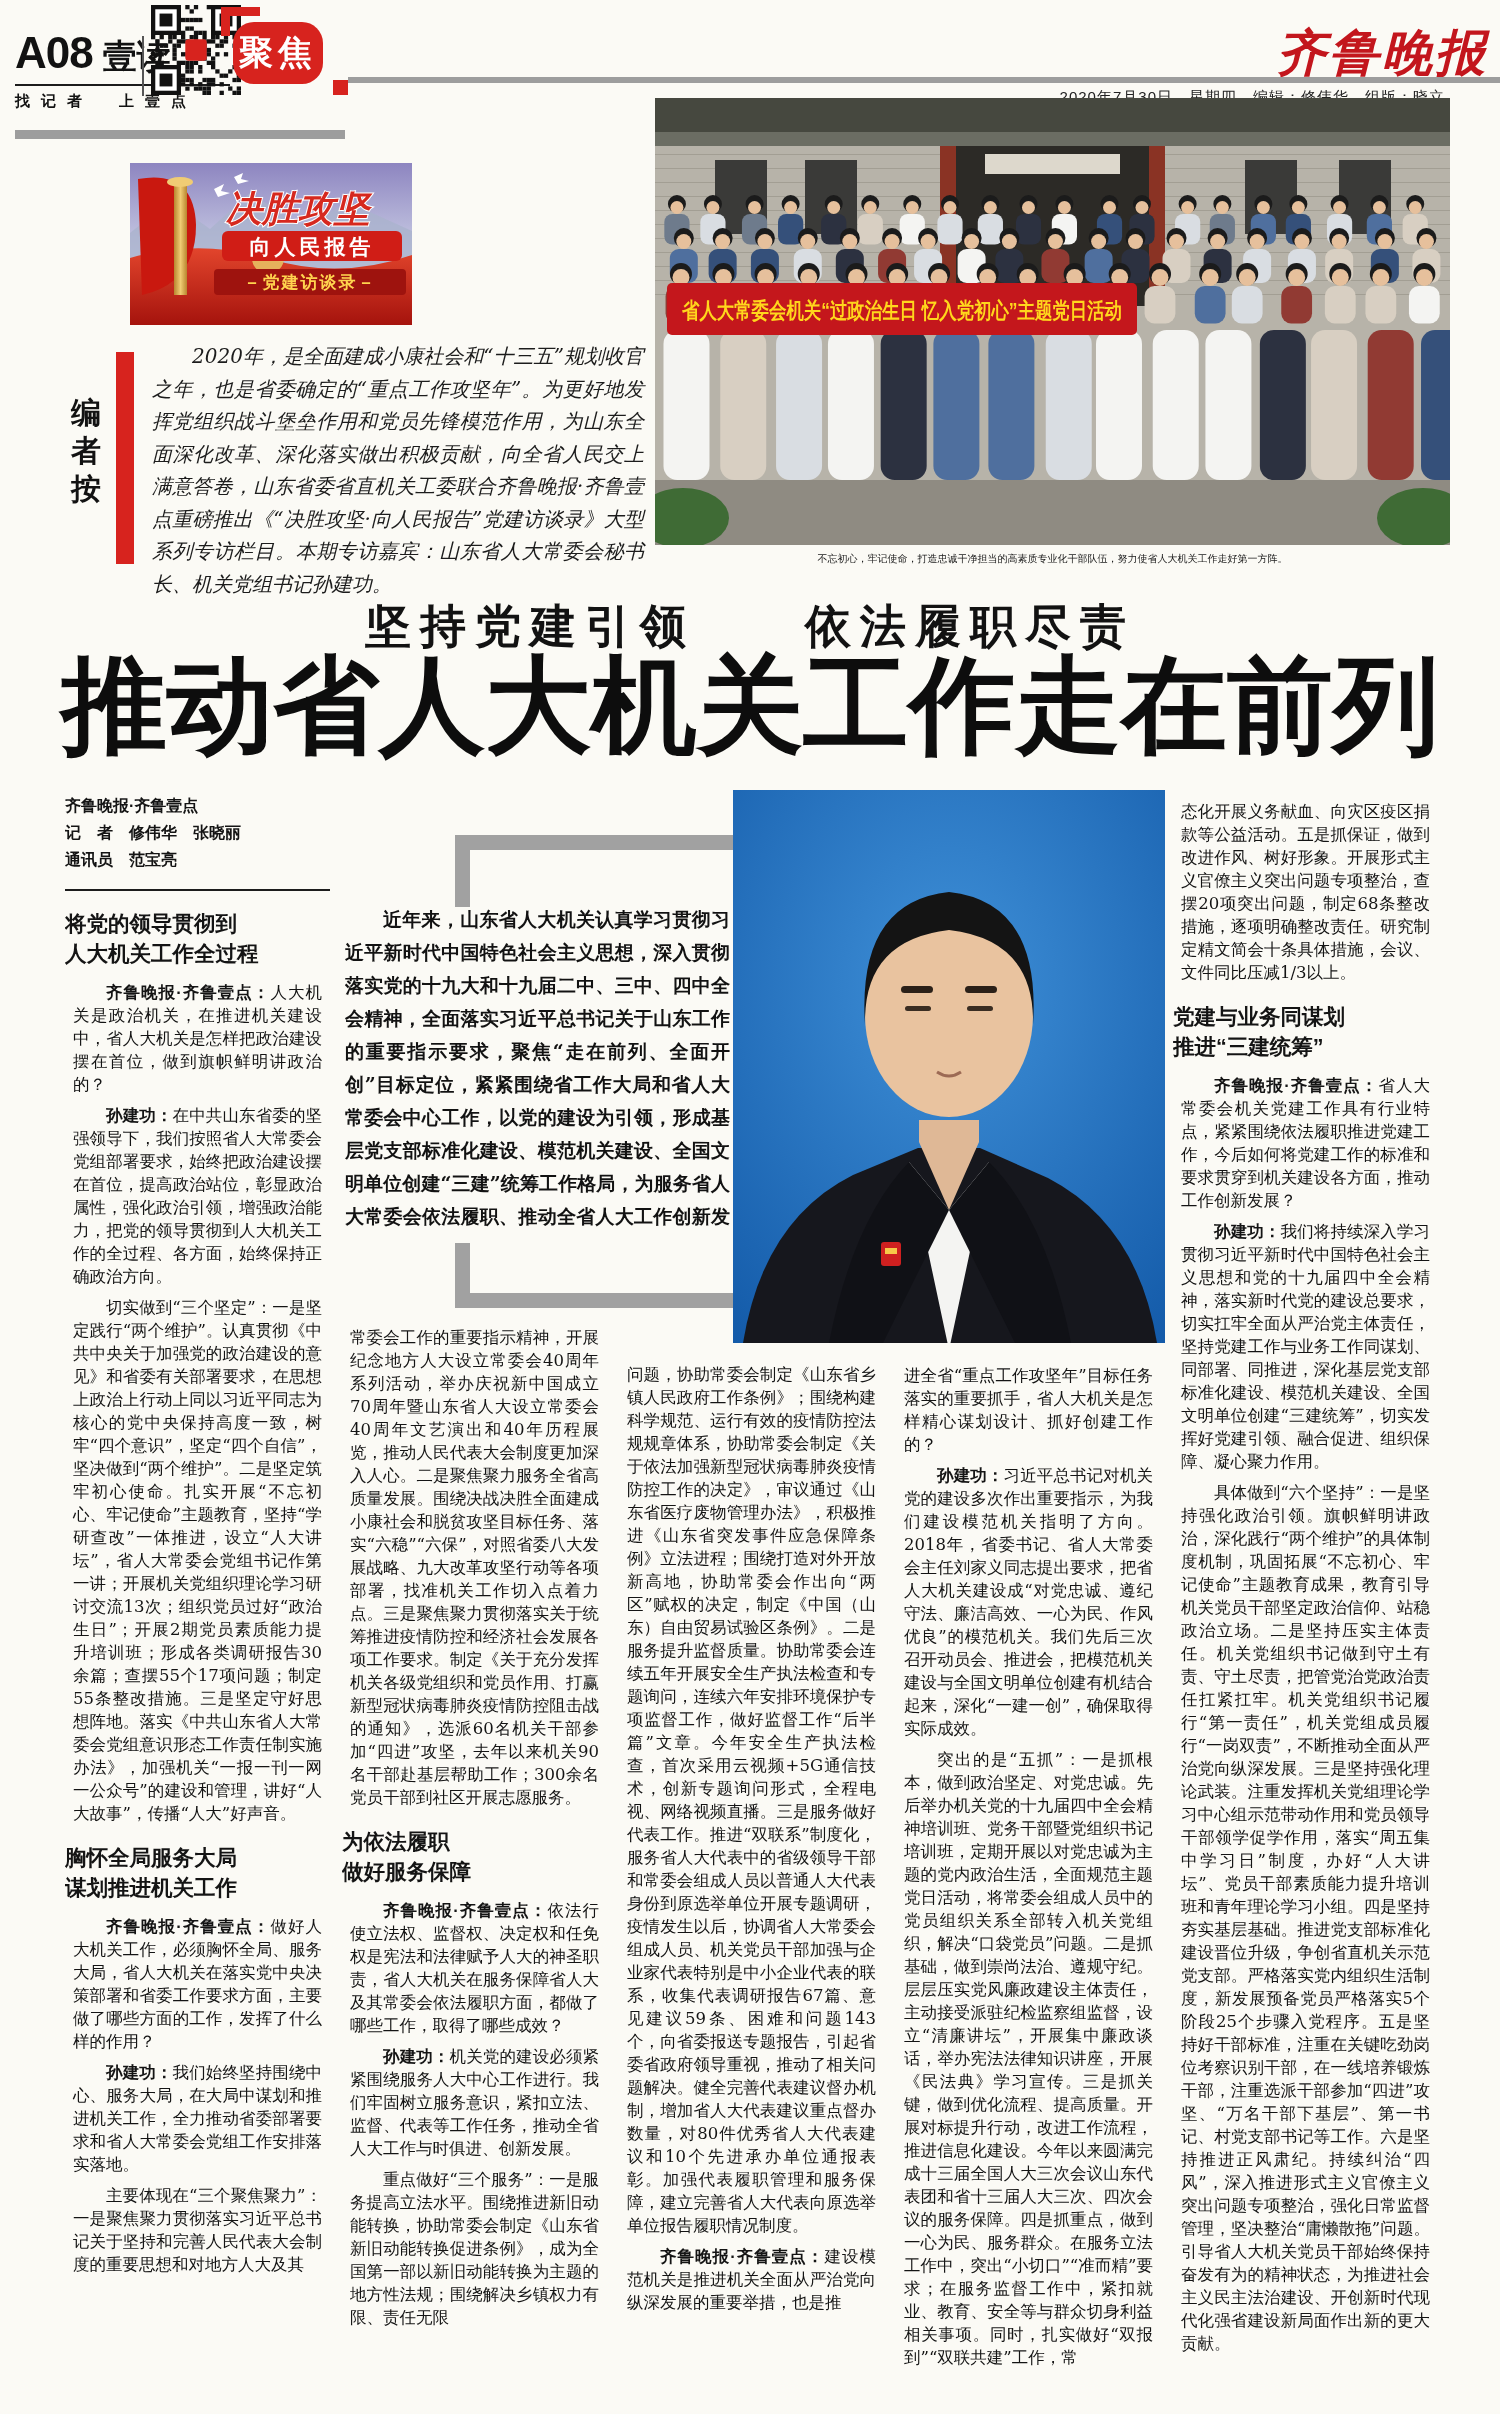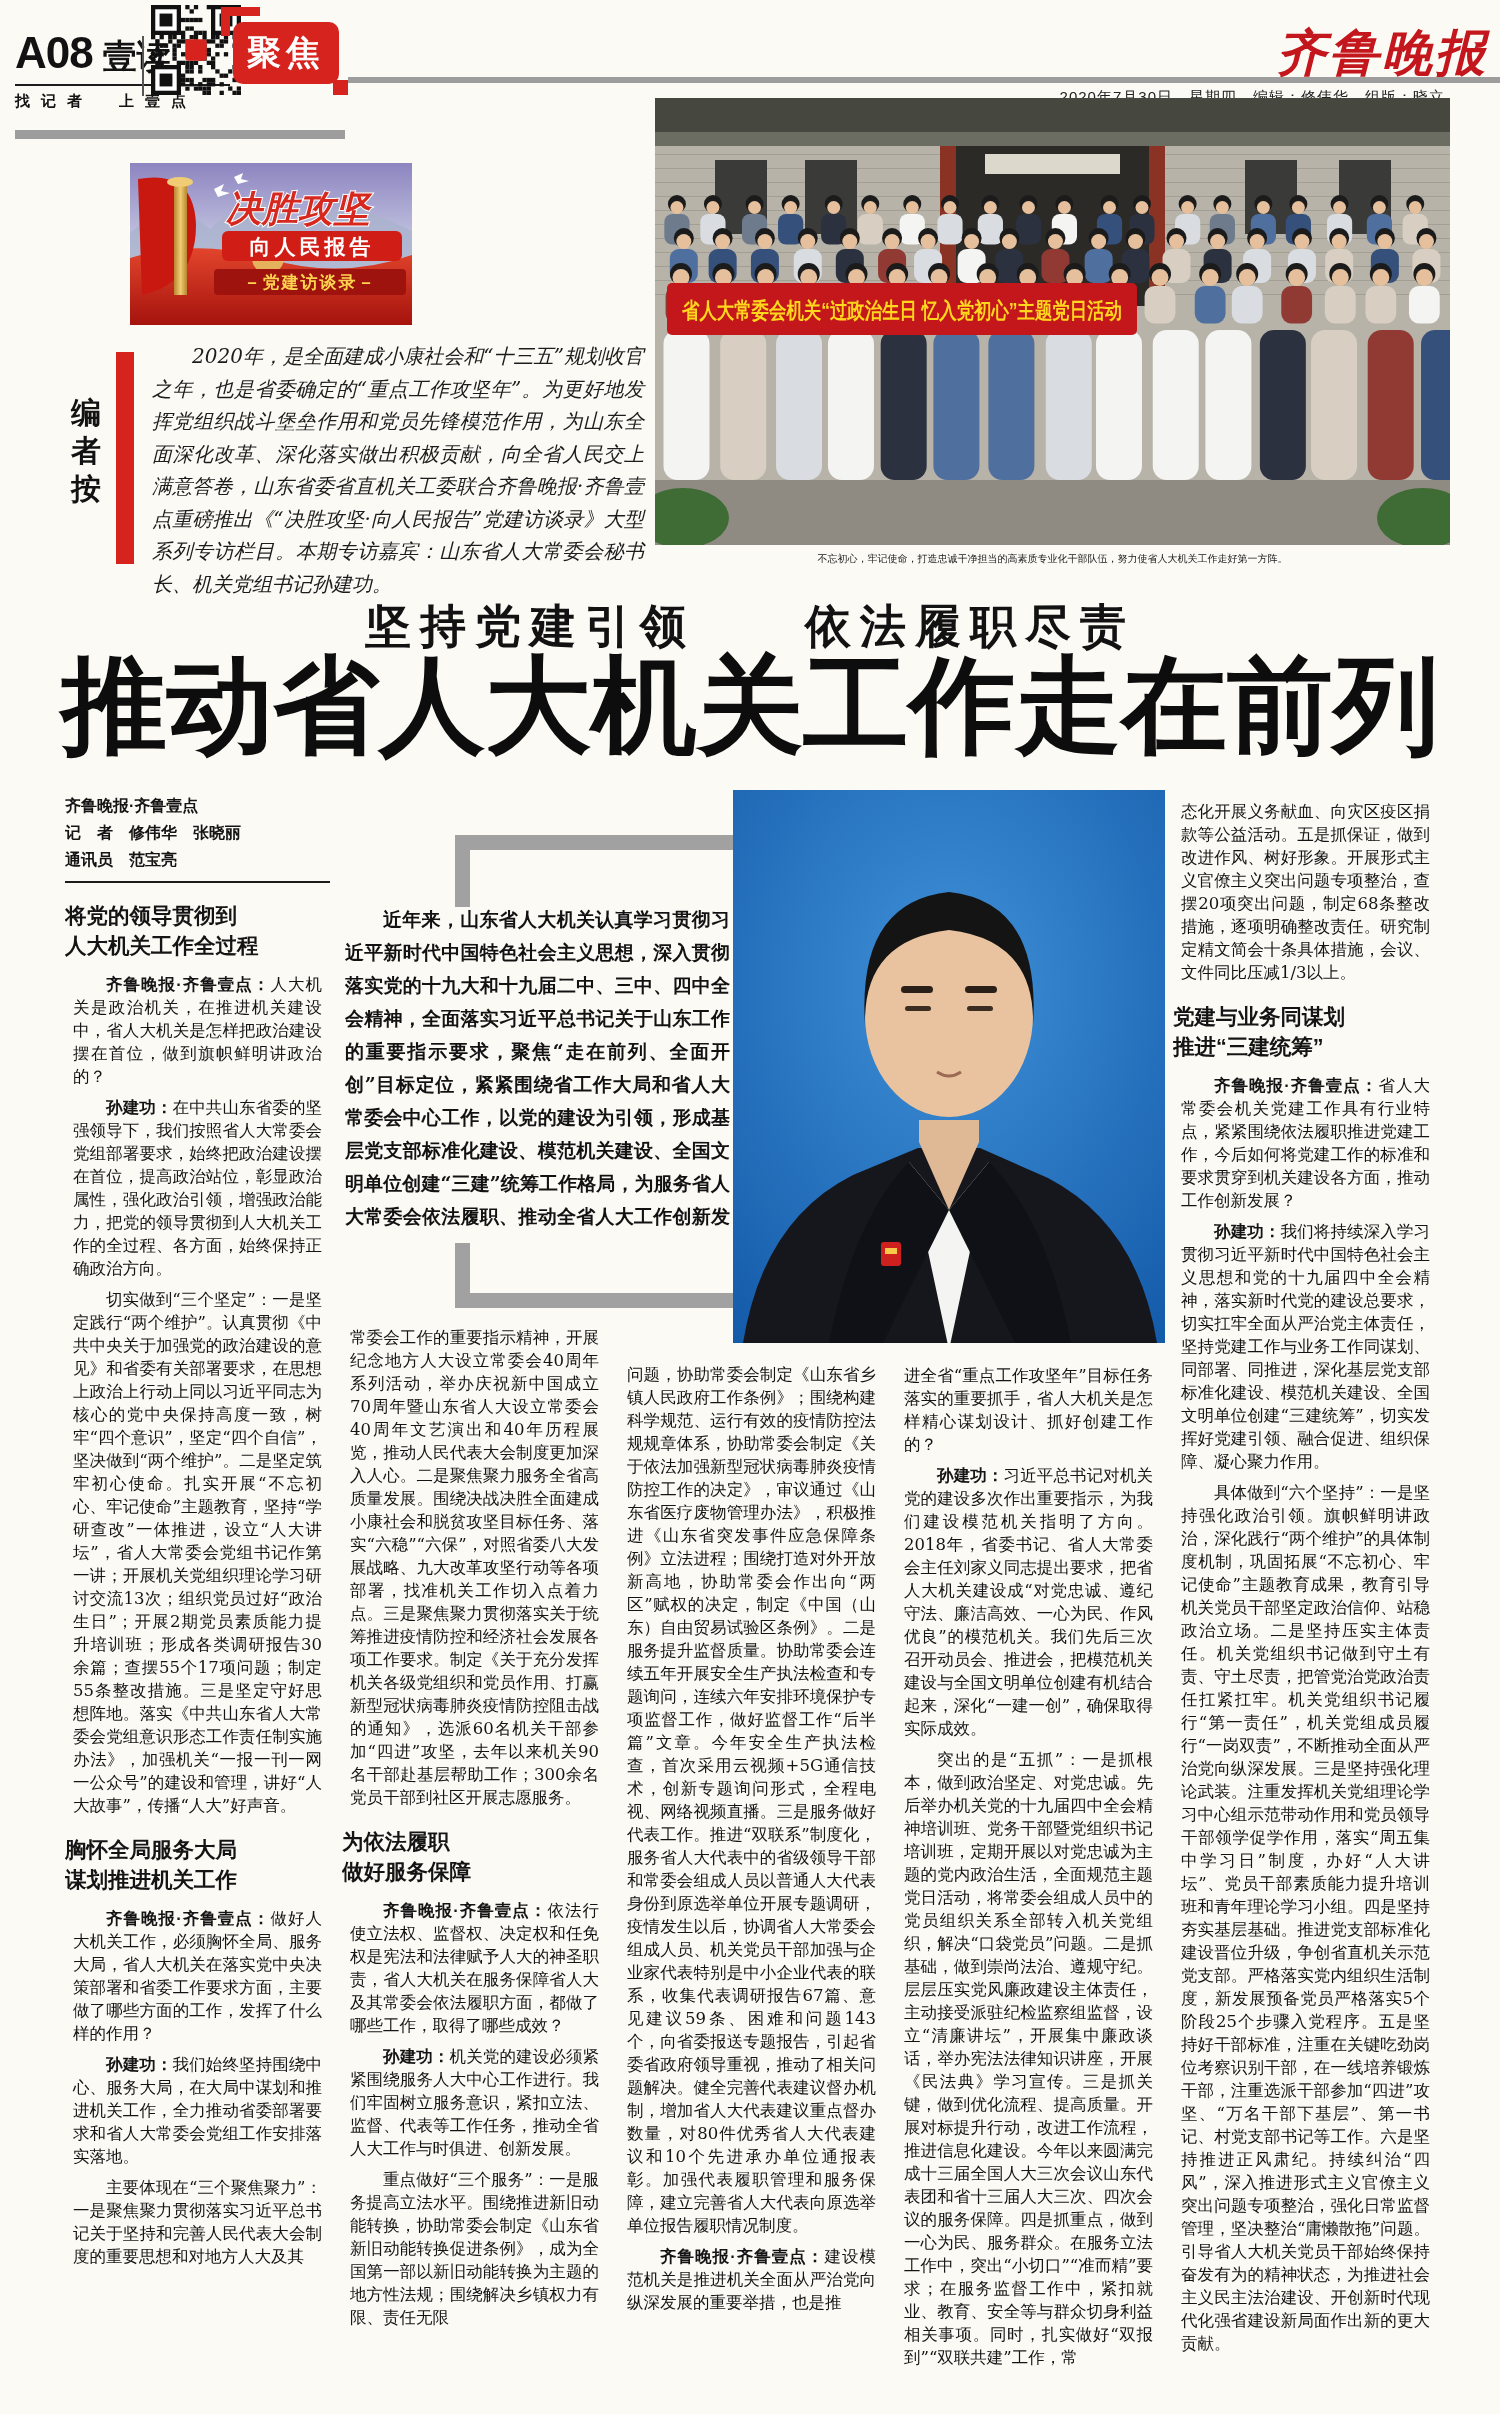--- a/index.html
+++ b/index.html
@@ -10,22 +10,22 @@
   .pagerow{display:flex;align-items:baseline;gap:10px;font-family:"Liberation Sans",sans-serif;}
   .pagenum{font-weight:900;font-size:44px;letter-spacing:-1px;}
   .section{font-weight:800;font-size:34px;}
   .tagline{margin-top:4px;border-top:2px solid #1c1c1c;padding-top:6px;font-size:15px;
            letter-spacing:11px;font-weight:700;font-family:"Liberation Sans",sans-serif;}
   .vdiv{position:absolute;left:142px;top:36px;width:2px;height:60px;background:#555;}
   .qr{position:absolute;left:151px;top:5px;width:90px;height:90px;}
   .corner-tl{position:absolute;left:221px;top:7px;width:30px;height:20px;
              border-left:9px solid #d7231e;border-top:9px solid #d7231e;}
   .corner-br{position:absolute;left:333px;top:80px;width:15px;height:15px;background:#d7231e;}
-  .focus-badge{position:absolute;left:233px;top:22px;width:106px;height:62px;background:#d7231e;
-               border-radius:10px;color:#fff;font-size:34px;font-weight:800;letter-spacing:5px;
+  .focus-badge{position:absolute;left:233px;top:22px;width:90px;height:62px;background:#d7231e;
+               border-radius:21px;color:#fff;font-size:34px;font-weight:800;letter-spacing:5px;
                display:flex;align-items:center;justify-content:center;
                font-family:"Liberation Sans",sans-serif;}
   .masthead{position:absolute;right:12px;top:20px;font-size:50px;font-weight:700;font-style:italic;
             color:#c3161d;letter-spacing:3px;font-family:"DejaVu Serif",serif;}
   .rule-main{position:absolute;left:348px;right:0;top:77px;height:6px;background:#9d9d9d;}
   .rule-left{position:absolute;left:15px;top:130px;width:330px;height:9px;background:#9d9d9d;}
   .dateline{position:absolute;right:55px;top:88px;font-size:15px;color:#222;
             font-family:"Liberation Sans",sans-serif;letter-spacing:1px;}
   
   .feature-banner{position:absolute;left:130px;top:163px;width:282px;height:162px;}
@@ -48,21 +48,21 @@
             font-family:"Liberation Sans",sans-serif;color:#0d0d0d;}
   
   .col{position:absolute;width:265px;font-size:16.5px;line-height:23px;text-align:justify;
        overflow:hidden;color:#141414;}
   .c1{left:65px;top:792px;height:1622px;}
   .c2{left:342px;top:1318px;height:1096px;}
   .c3{left:619px;top:1355px;height:1059px;}
   .c4{left:896px;top:1356px;height:1058px;}
   .c5{left:1173px;top:792px;height:1622px;}
   .byline{font-family:"Liberation Sans",sans-serif;font-size:16px;line-height:27px;font-weight:700;
-          border-bottom:2px solid #1c1c1c;padding-bottom:8px;margin-bottom:16px;}
+          border-bottom:2px solid #1c1c1c;padding-bottom:16px;margin-bottom:16px;}
   .subhead{font-family:Liberation Sans, sans-serif;font-weight:800;font-size:21.5px;
            line-height:30px;margin:18px 0 12px;}
   .para{margin:8px;text-indent:2em;}
   .para.cont{text-indent:0;}
   .para b{font-family:"Liberation Sans",sans-serif;font-weight:700;}
   
   .intro{position:absolute;left:345px;top:903px;width:385px;height:334px;overflow:hidden;
          font-weight:700;font-size:19px;line-height:33px;text-align:justify;text-indent:2em;}
   .brk-top{position:absolute;left:455px;top:835px;width:272px;height:57px;
            border-left:15px solid #a1a1a1;border-top:15px solid #a1a1a1;}

